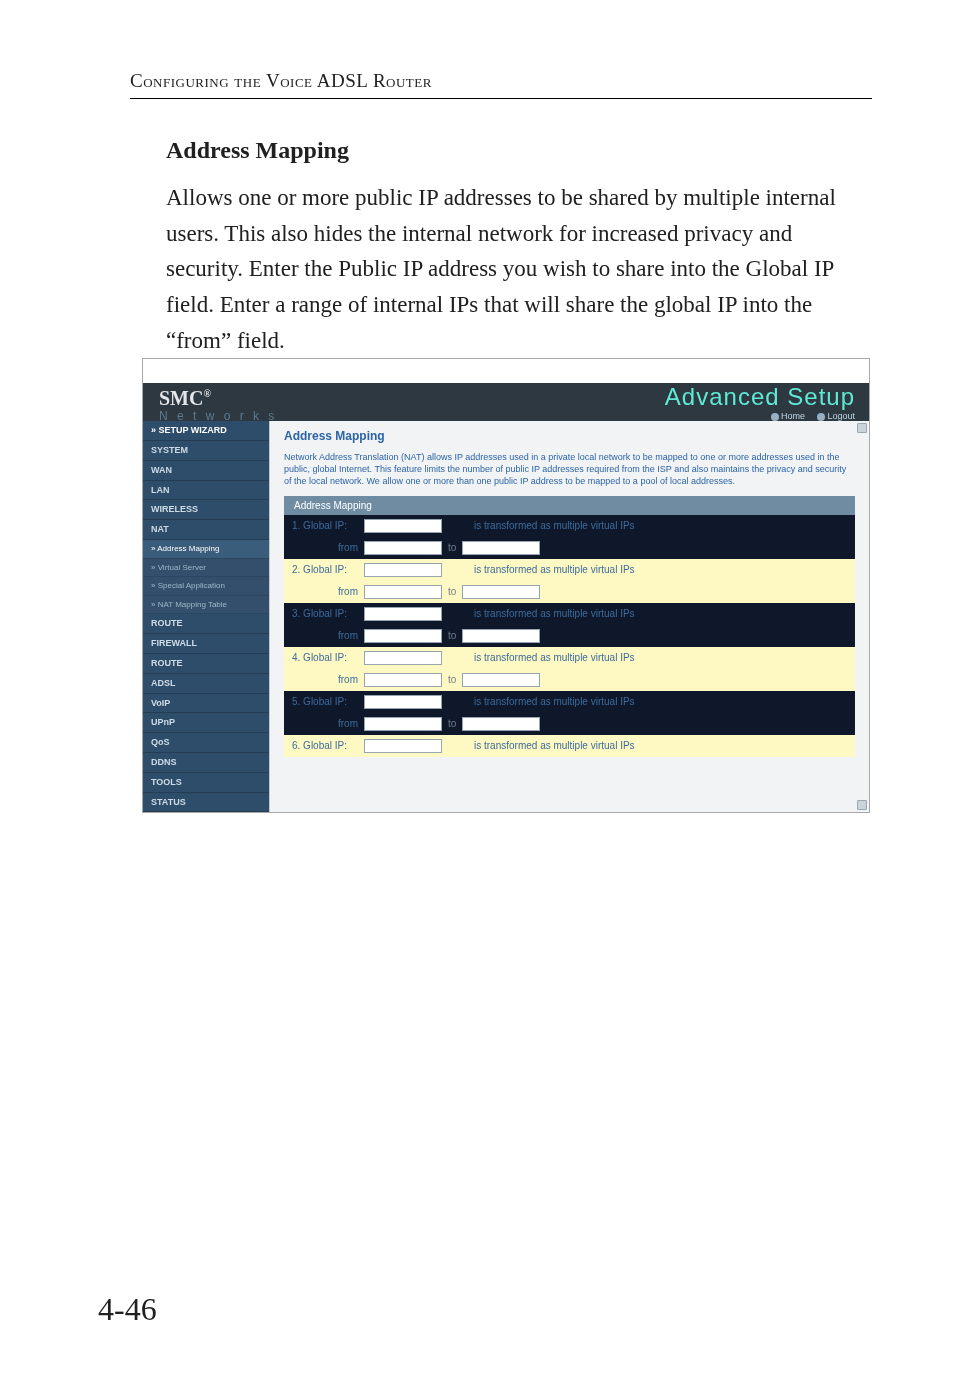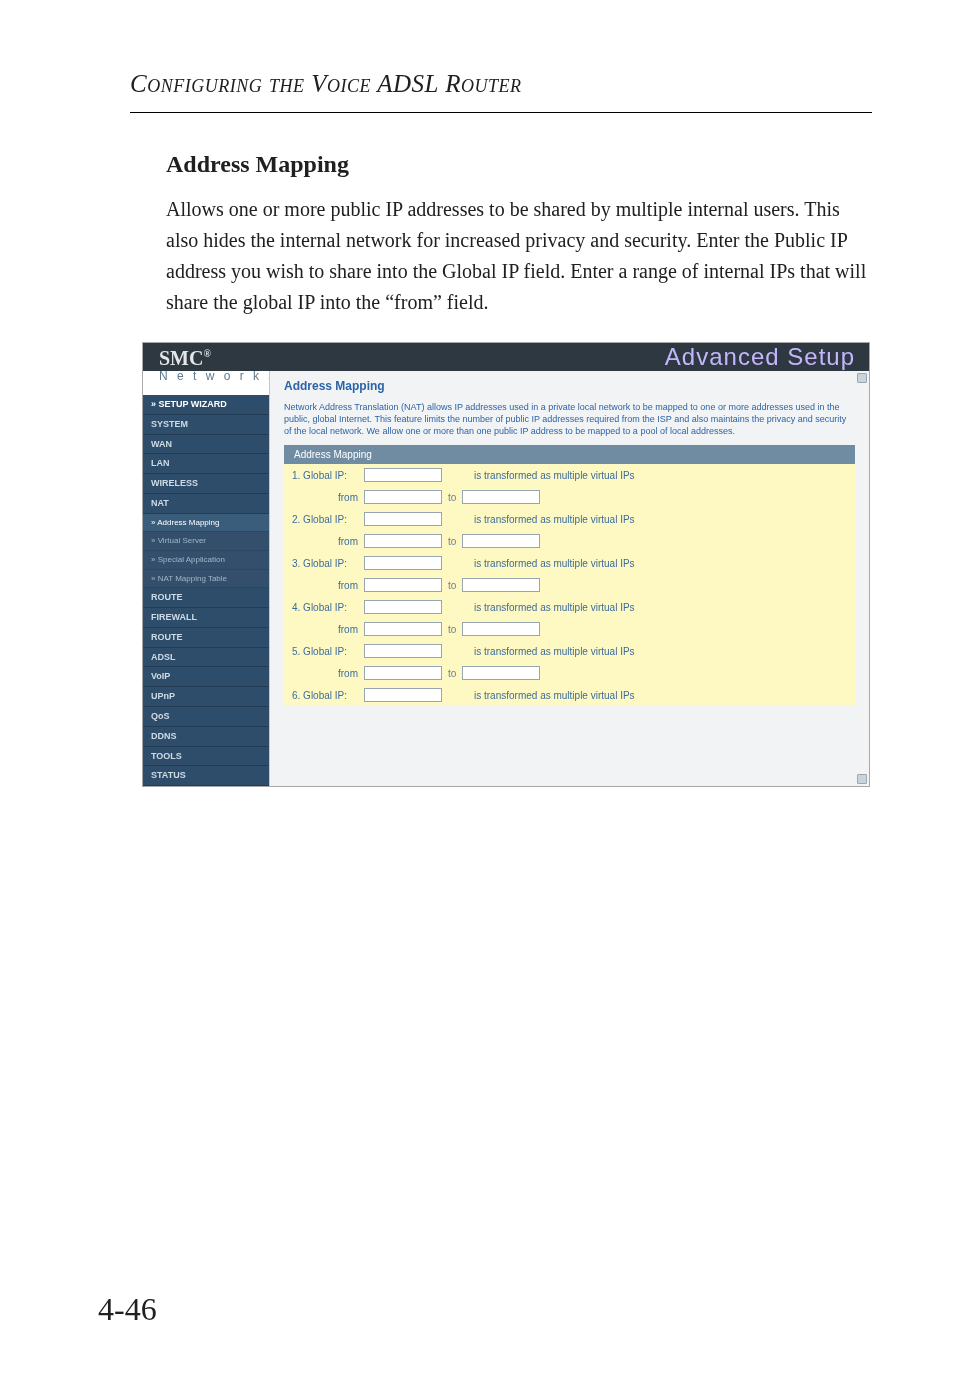--- a/index.html
+++ b/index.html
@@ -1,53 +1,53 @@
 <!DOCTYPE html>
 <html><head>
 <meta charset="utf-8">
 <style>
   * { box-sizing: border-box; margin: 0; padding: 0; }
   html, body { width: 954px; height: 1388px; background: #ffffff; }
   body { font-family: Georgia, "Times New Roman", serif; color: #202020; }
 
   .page { position: relative; width: 954px; height: 1388px; padding: 70px 82px 50px 130px; }
 
-  .chapter { font-style: italic; font-variant: small-caps; font-size: 25px; letter-spacing: 0.5px; margin-bottom: 14px; }
+  .chapter { font-variant: small-caps; font-size: 19px; letter-spacing: 0.5px; margin-bottom: 6px; }
   .rule { border: none; border-top: 1px solid #000; margin-bottom: 38px; }
 
   .section-heading { font-weight: bold; font-size: 24px; margin-bottom: 16px; padding-left: 36px; }
-  .bodytext { font-size: 20px; line-height: 1.55; padding-left: 36px; margin-bottom: 24px; }
+  .bodytext { font-size: 23px; line-height: 1.55; padding-left: 36px; }
 
   
   .shot { margin-left: 12px; width: 728px; border: 1px solid #a8a8a8; font-family: Verdana, Arial, sans-serif; font-size: 10px; color: #3a3a3a; }
 
-  .shot-header { background: #2e3840; height: 28px; position: relative; }
+  .shot-header { background: #2e3840; height: 38px; position: relative; margin-top: 24px; }
   .shot-header .brand { position: absolute; left: 16px; top: 4px; color: #e4e6e8; font-family: "Times New Roman", serif; font-weight: bold; font-size: 20px; }
   .shot-header .brand .reg { font-size: 10px; vertical-align: super; }
   .shot-header .brand-sub { position: absolute; left: 16px; top: 26px; font-size: 12px; color: #5f7a8e; letter-spacing: 3px; }
-  .shot-header .advanced { position: absolute; right: 14px; top: 0px; font-size: 24px; color: #c4b5fd; letter-spacing: 1px; }
+  .shot-header .advanced { position: absolute; right: 14px; top: 0px; font-size: 24px; color: #5eead4; letter-spacing: 1px; }
   .shot-header .links { position: absolute; right: 14px; top: 28px; font-size: 9px; color: #bdd6e6; }
   .shot-header .links .icon { display:inline-block; width:8px; height:8px; border-radius:50%; background:#98b0c2; vertical-align:middle; margin:0 2px 0 10px; }
 
   .shot-body { display: flex; }
-  .sidebar { width: 126px; flex: 0 0 126px; background: #2e4d6a; color: #cddbe6; font-size: 9px; font-weight: bold; margin-top: 24px; }
+  .sidebar { width: 126px; flex: 0 0 126px; background: #2e4d6a; color: #cddbe6; font-size: 9px; font-weight: bold; }
   .sidebar .item { padding: 4px 6px 4px 8px; border-bottom: 1px solid #243c54; line-height: 1.2; }
   .sidebar .item.first { color: #ffffff; }
   .sidebar .item.sub { font-weight: normal; color: #9fb7c9; background: #334f6b; border-bottom: 1px solid #2c4660; font-size:8px; }
   .sidebar .item.sel { color: #ffffff; background: #3a5d7b; }
 
   .content { flex: 1; background: #f1f3f4; position: relative; border-left: 1px solid #c7c7c7; }
   .scroll-ind { position:absolute; right:2px; top:2px; width:10px; height:10px; background:#c9d3da; border:1px solid #9aa8b1; border-radius:1px; }
   .scroll-ind.bot { top:auto; bottom:2px; }
   .content-inner { padding: 8px 14px 8px 14px; }
   .panel-title { color: #2c64a8; font-weight: bold; font-size: 12px; margin-bottom: 8px; }
   .panel-desc { color: #2c64a8; font-size: 9px; line-height: 1.35; margin-bottom: 8px; }
 
   .subheader { background: #6f8ca3; color: #ffffff; padding: 4px 10px; font-size: 10px; }
-  .rowblock { background: #fef9c3; }
+  .rowblock { background: #0f172a; }
   .rowblock.alt { background: #fef9c3; }
   .row { display: flex; align-items: center; padding: 4px 8px; gap: 6px; }
   .row .lbl { color: #3c6c9c; min-width: 66px; }
   .row .txt { color: #3c6c9c; margin-left: 26px; }
   .row input { width: 78px; height: 14px; border: 1px solid #97a5b0; background: #fff; font-size: 9px; padding: 0 2px; }
   .row .midlabel { color:#707e87; }
 
   .pagenum { position: absolute; left: 98px; bottom: 60px; font-size: 32px; }
 </style>
 </head>

